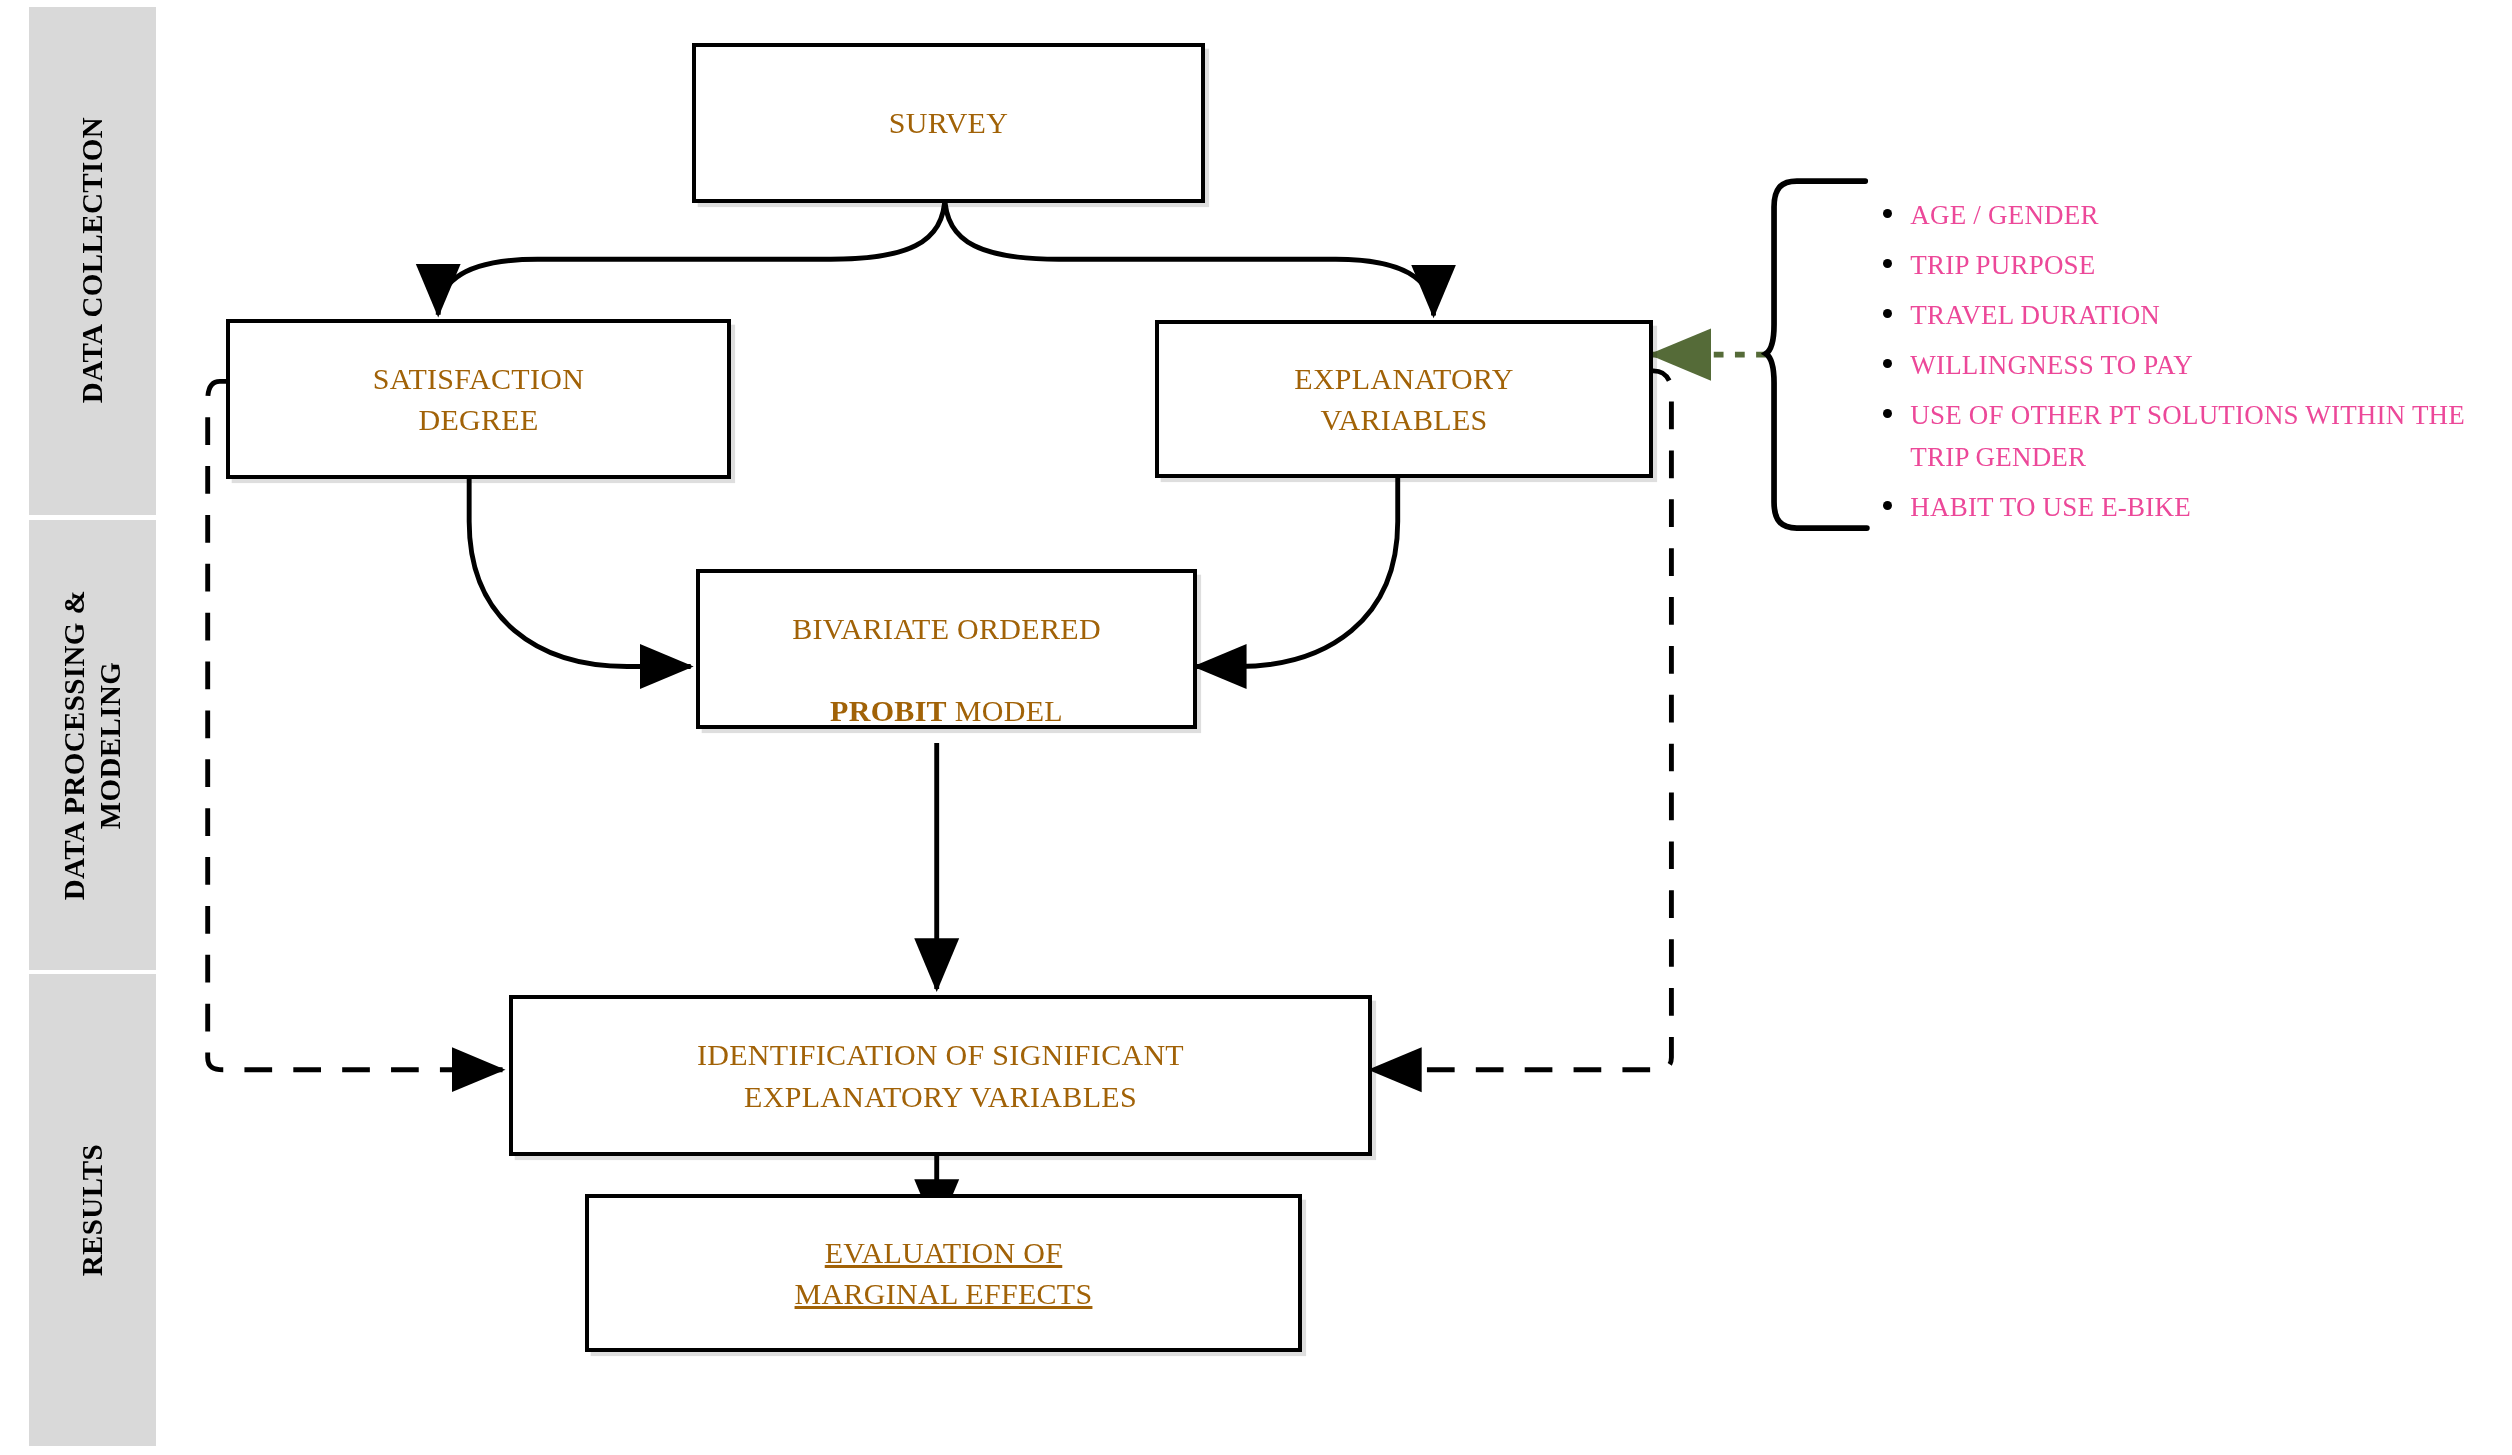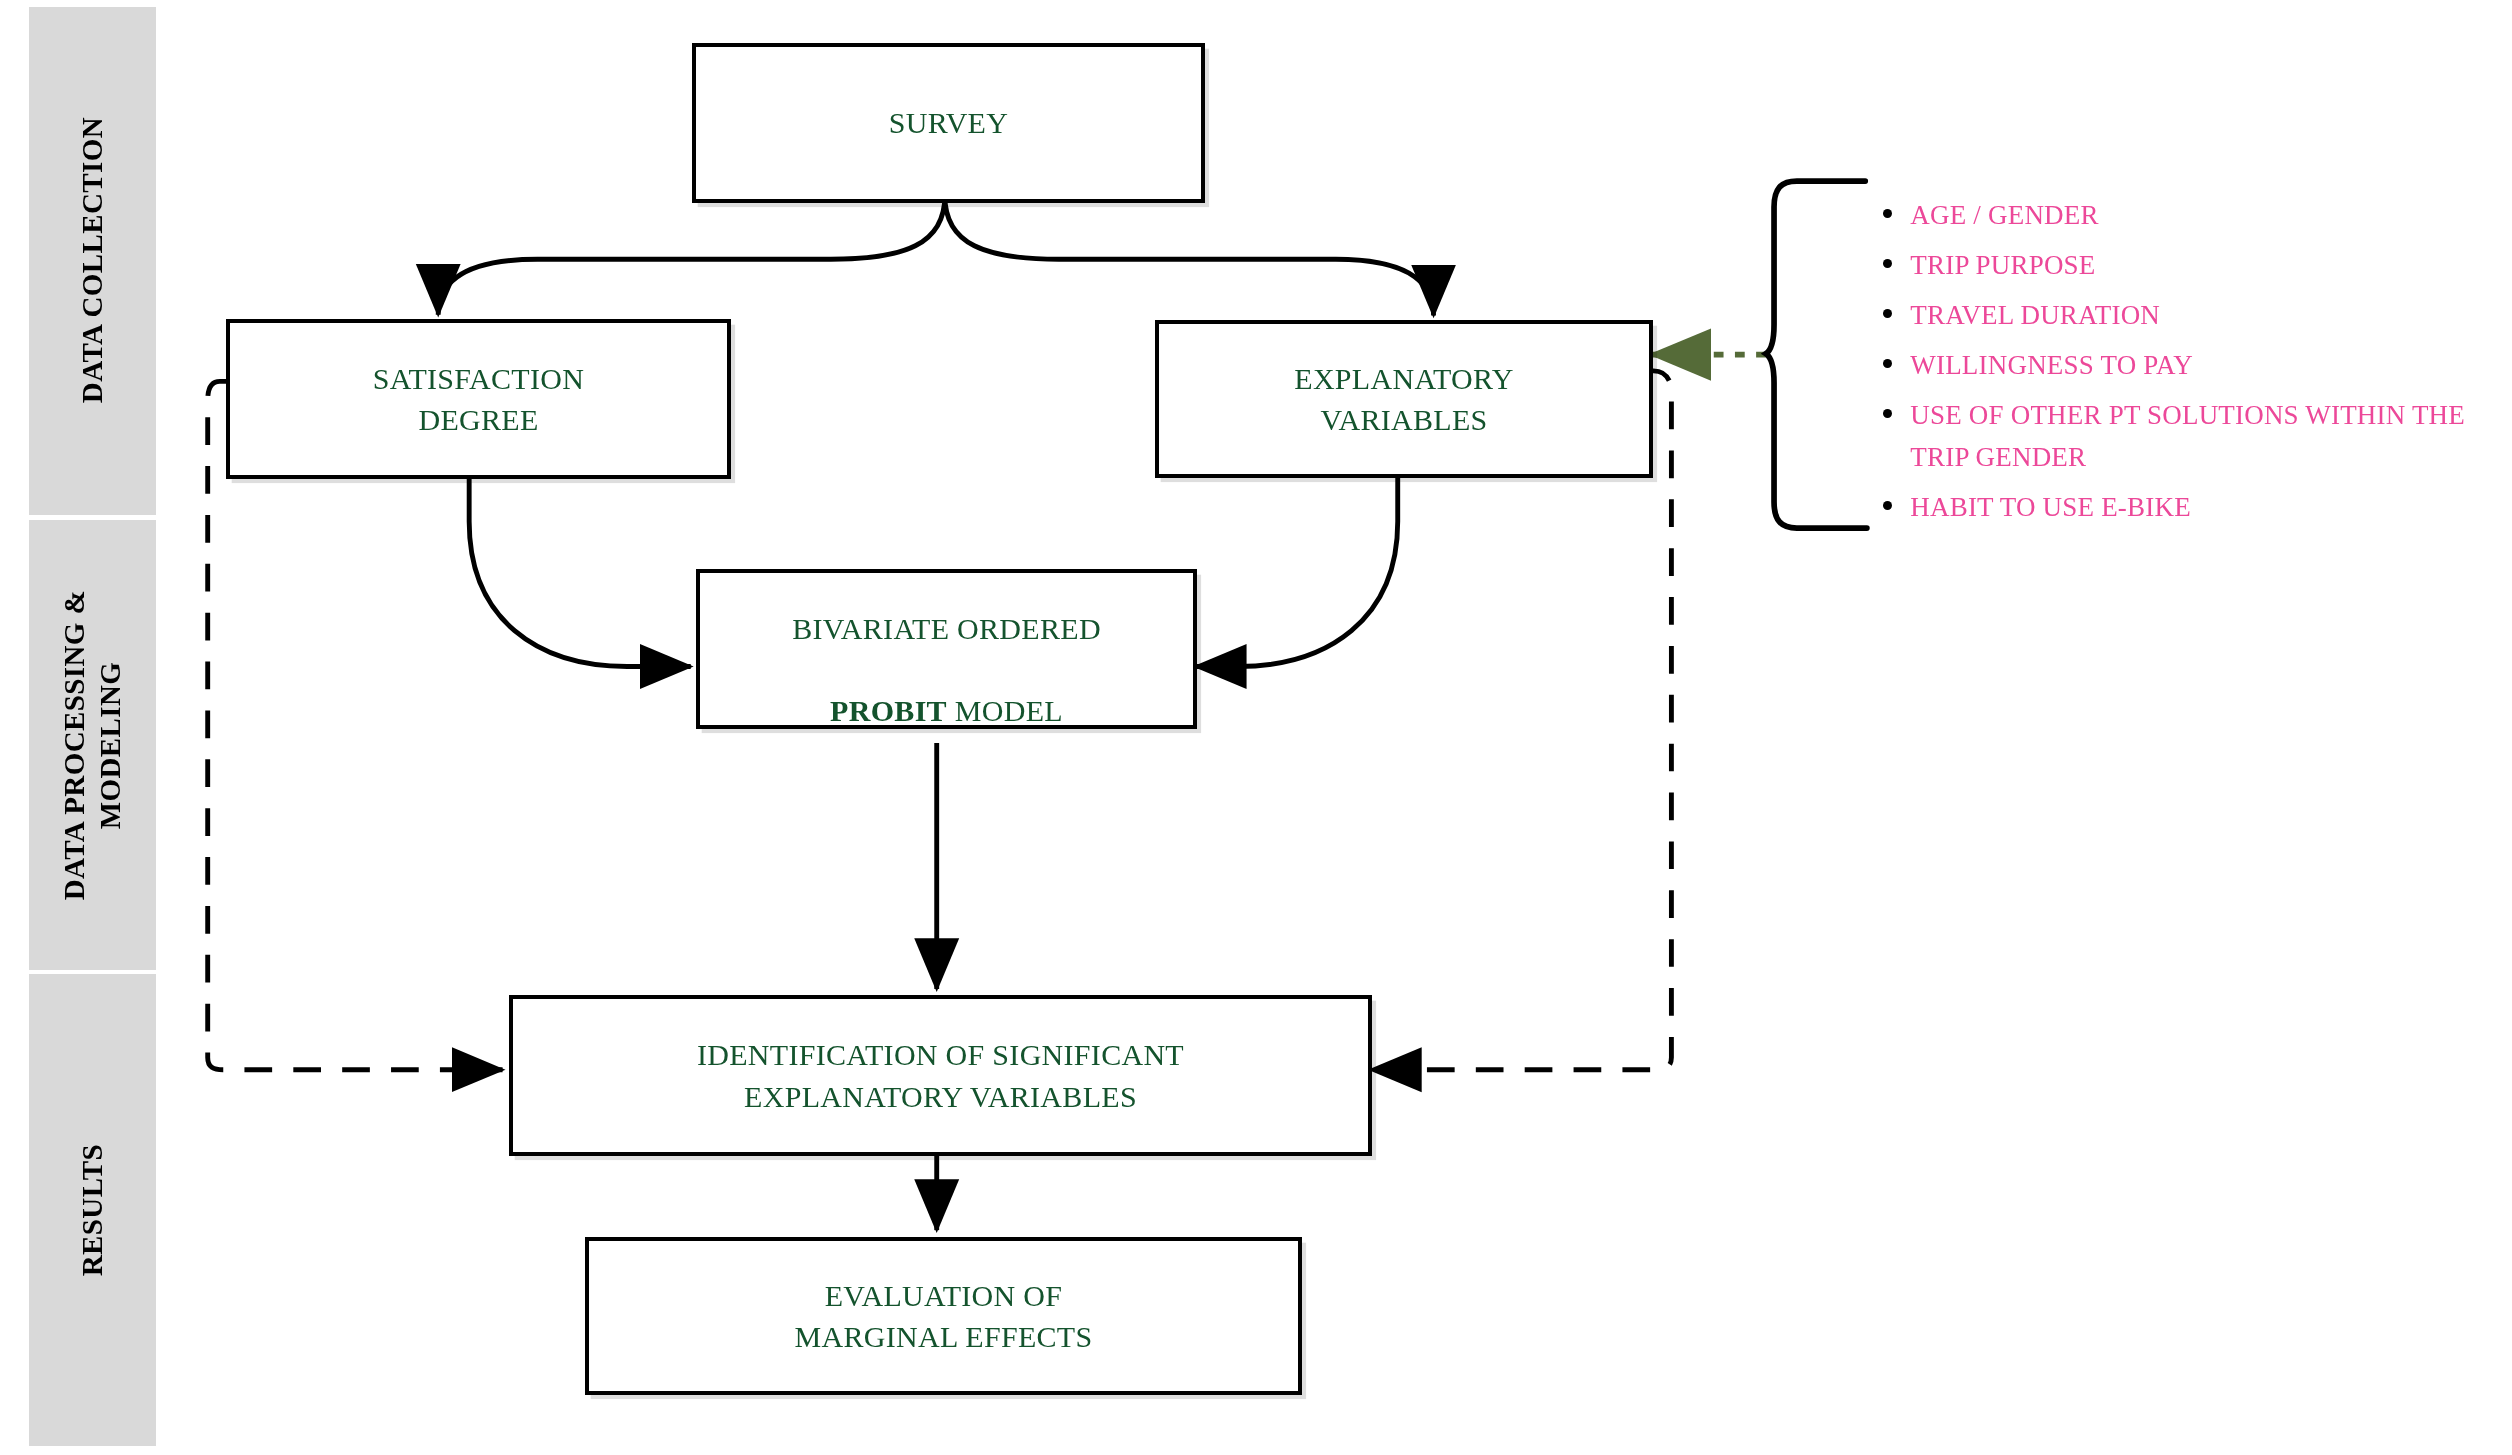--- a/index.html
+++ b/index.html
@@ -22,32 +22,32 @@
   }
   #phase-collection{left:29px;top:6.5px;width:127px;height:508px;}
   #phase-processing{left:29px;top:520px;width:127px;height:450px;}
   #phase-results{left:29px;top:974px;width:127px;height:472px;}
 
   
   .node{
     position:absolute;background:#ffffff;border:4.1px solid #000000;
     box-shadow:4.9px 4.9px 0 -0.8px rgba(0,0,0,.13);
     display:flex;align-items:center;justify-content:center;text-align:center;
-    color:#14532d;line-height:1.38;letter-spacing:0.3px;
+    color:#a16207;line-height:1.38;letter-spacing:0.3px;
     font-size:30px;
   }
   .node .label{display:block;white-space:pre-line;padding:0 9.8px;}
   .node b{font-weight:bold;}
 
   #node-survey      {left:692px; top:43px;   width:505px;  height:152px;}
   #node-satisfaction{left:226px; top:319px;  width:497px;  height:152px;}
   #node-explanatory {left:1155px;top:320px;  width:490px;  height:150px;justify-content:center;}
   #node-probit      {left:696px; top:569px;  width:493px;  height:152px;}
   #node-identification{left:509px;top:995px;width:855px; height:153px;}
-  #node-evaluation  {left:585px; top:1237px; width:709px;  height:150px;}
+  #node-evaluation  {left:585px; top:1194px; width:709px;  height:150px;text-decoration:underline;}
 
   
   #var-list{
     position:absolute;left:1874px;top:194px;width:619px;
     color:#ec4899;font-size:27px;line-height:1.58;letter-spacing:0.2px;
   }
   #var-list ul{margin:0;padding:0 0 0 33px;list-style:none;}
   #var-list li{position:relative;margin:0 0 7.3px 0;padding-left:3.3px;}
   #var-list li::before{
     content:"";position:absolute;left:-24.4px;top:14.7px;

